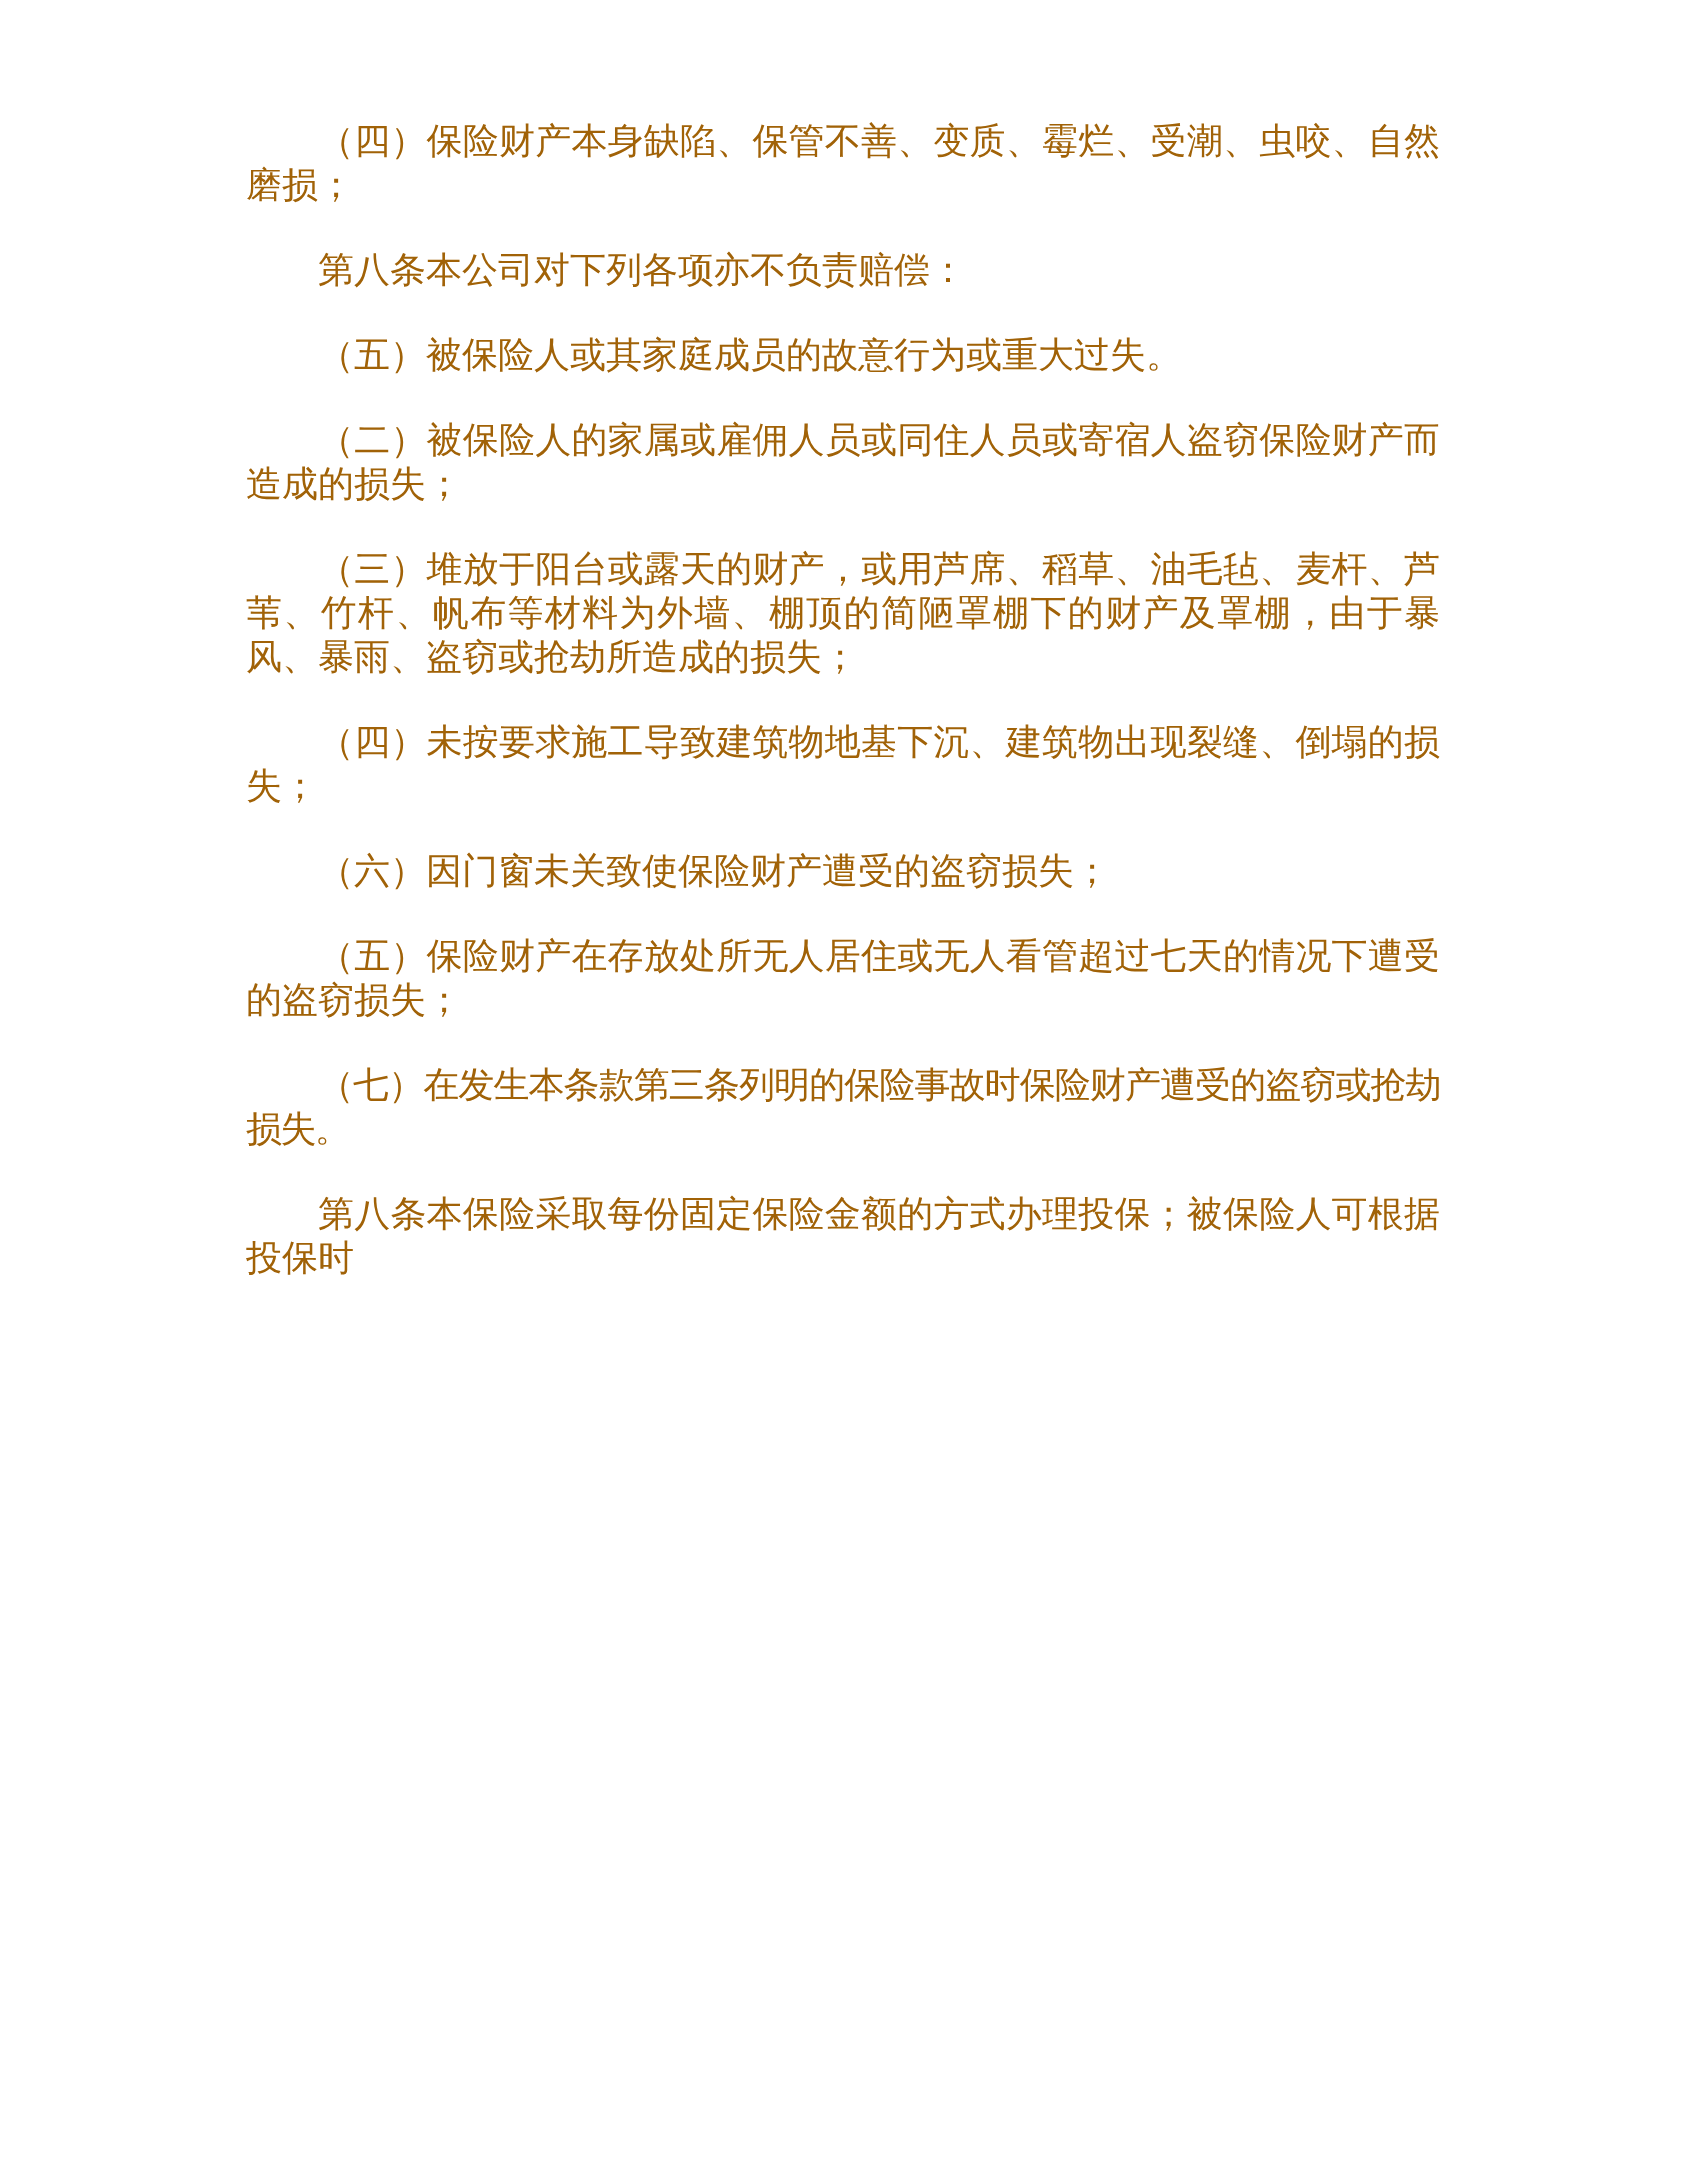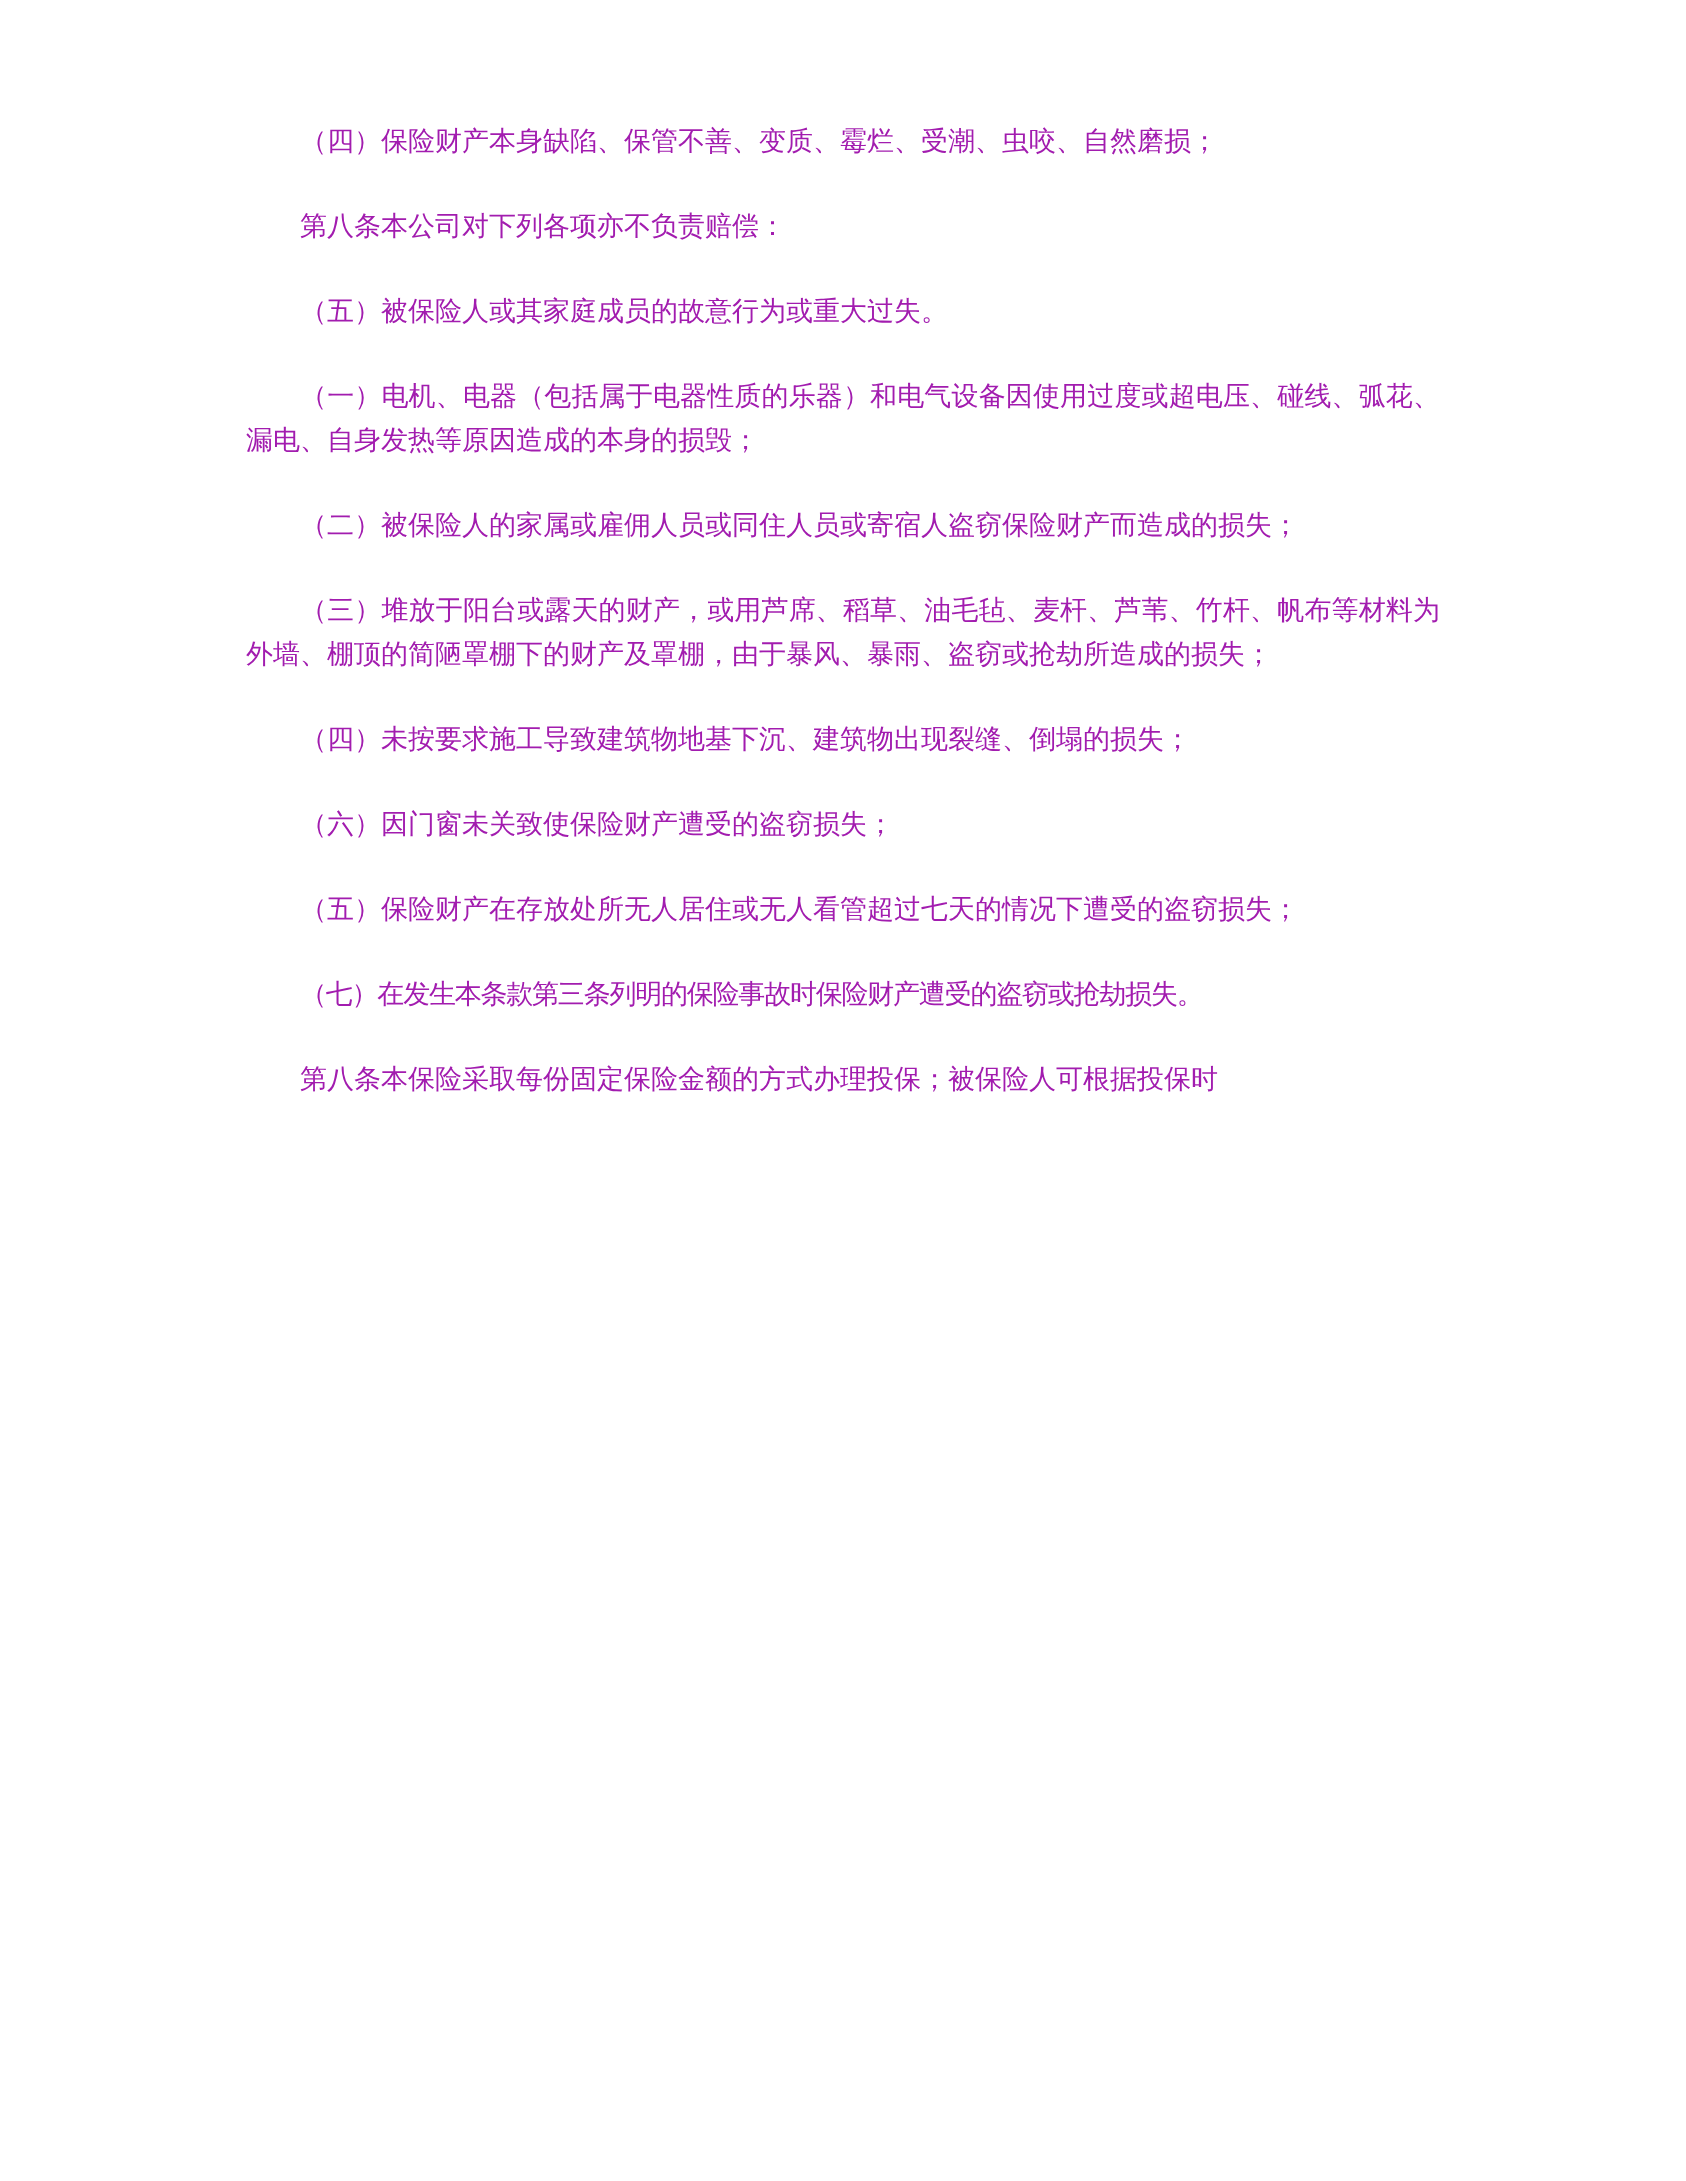--- a/index.html
+++ b/index.html
@@ -16,41 +16,40 @@
     box-sizing: border-box;
     width: 1686px;
     height: 2182px;
     padding: 119px 246px 0 246px;
     background: #ffffff;
     color: #000000;
     overflow: hidden;
   }
   .para {
     margin: 0 0 41px 0;
-    font-size: 27px;
+    font-size: 36px;
     line-height: 44px;
     text-indent: 2em;
     text-align: justify;
-    color: #a21caf;
+    color: #a16207;
     letter-spacing: 0;
     word-break: normal;
   }
   
   .para.tight {
     letter-spacing: -0.045em;
   }
 </style>
 </head>
 <body>
 
 <div class="page">
   <p class="para">（四）保险财产本身缺陷、保管不善、变质、霉烂、受潮、虫咬、自然磨损；</p>
   <p class="para">第八条本公司对下列各项亦不负责赔偿：</p>
   <p class="para">（五）被保险人或其家庭成员的故意行为或重大过失。</p>
-  <p class="para">（一）电机、电器（包括属于电器性质的乐器）和电气设备因使用过度或超电压、碰线、弧花、漏电、自身发热等原因造成的本身的损毁；</p>
   <p class="para">（二）被保险人的家属或雇佣人员或同住人员或寄宿人盗窃保险财产而造成的损失；</p>
   <p class="para">（三）堆放于阳台或露天的财产，或用芦席、稻草、油毛毡、麦杆、芦苇、竹杆、帆布等材料为外墙、棚顶的简陋罩棚下的财产及罩棚，由于暴风、暴雨、盗窃或抢劫所造成的损失；</p>
   <p class="para">（四）未按要求施工导致建筑物地基下沉、建筑物出现裂缝、倒塌的损失；</p>
   <p class="para">（六）因门窗未关致使保险财产遭受的盗窃损失；</p>
   <p class="para">（五）保险财产在存放处所无人居住或无人看管超过七天的情况下遭受的盗窃损失；</p>
   <p class="para tight">（七）在发生本条款第三条列明的保险事故时保险财产遭受的盗窃或抢劫损失。</p>
   <p class="para">第八条本保险采取每份固定保险金额的方式办理投保；被保险人可根据投保时</p>
 </div>
 
 

